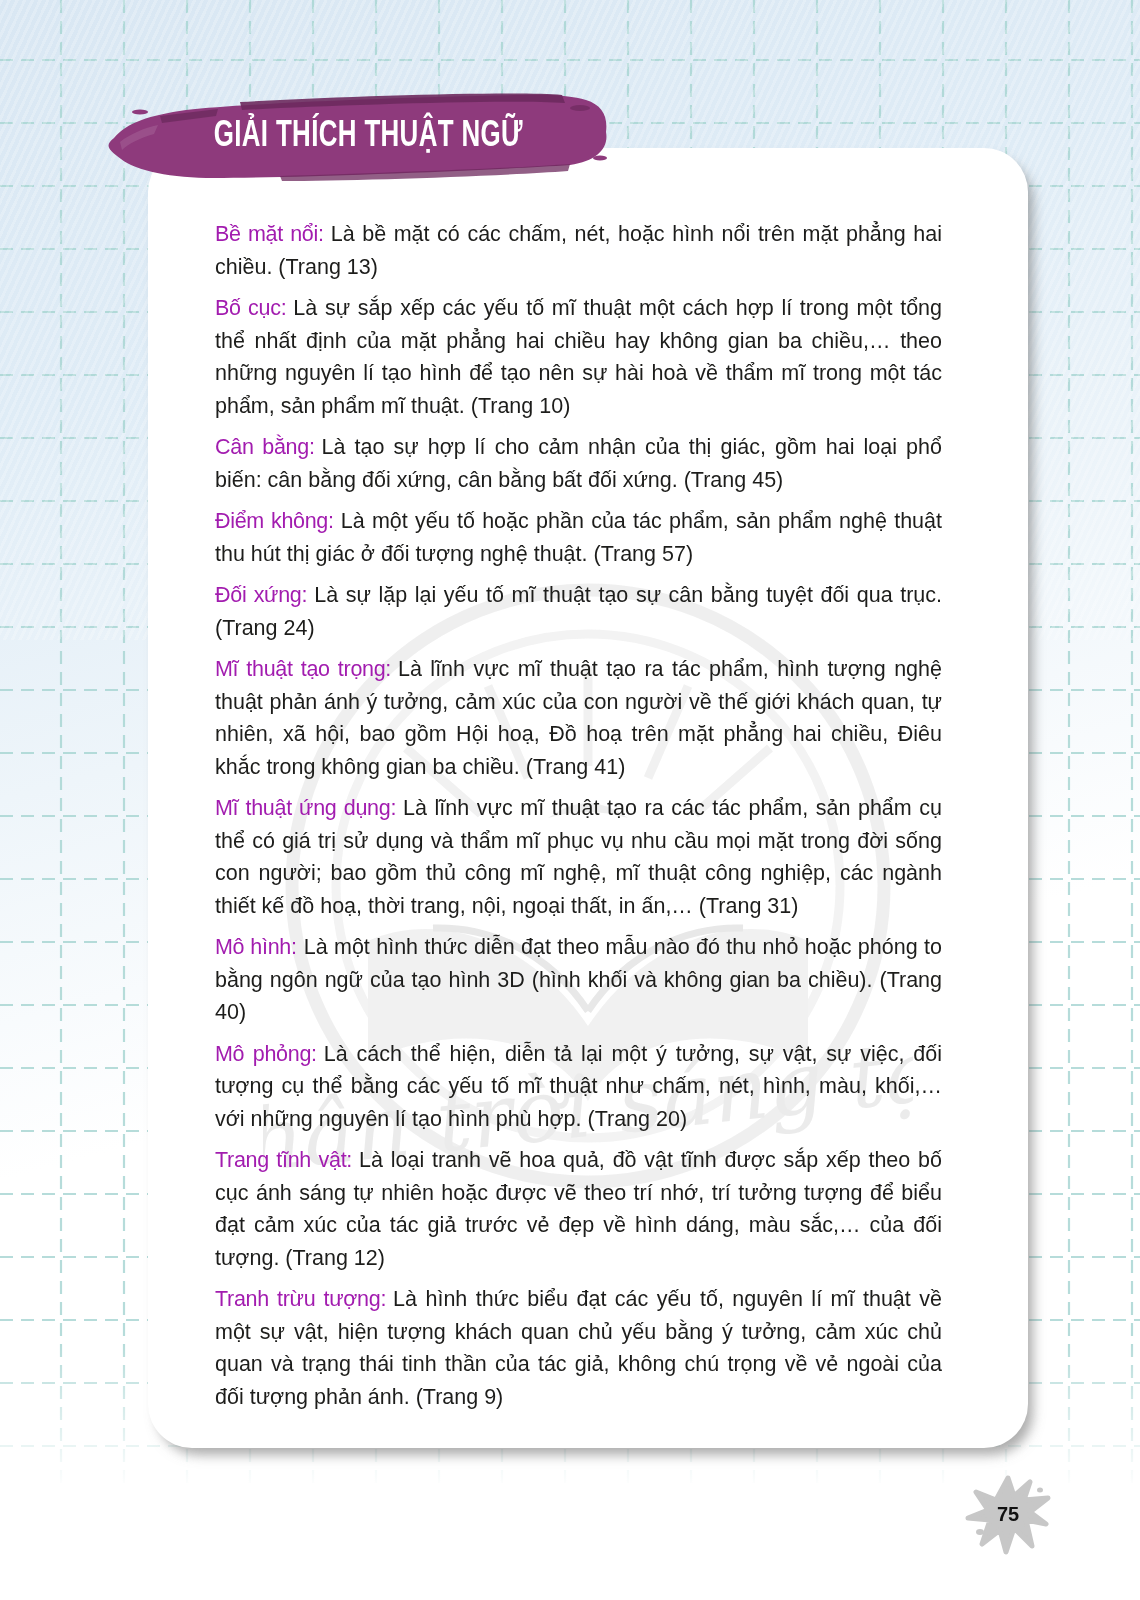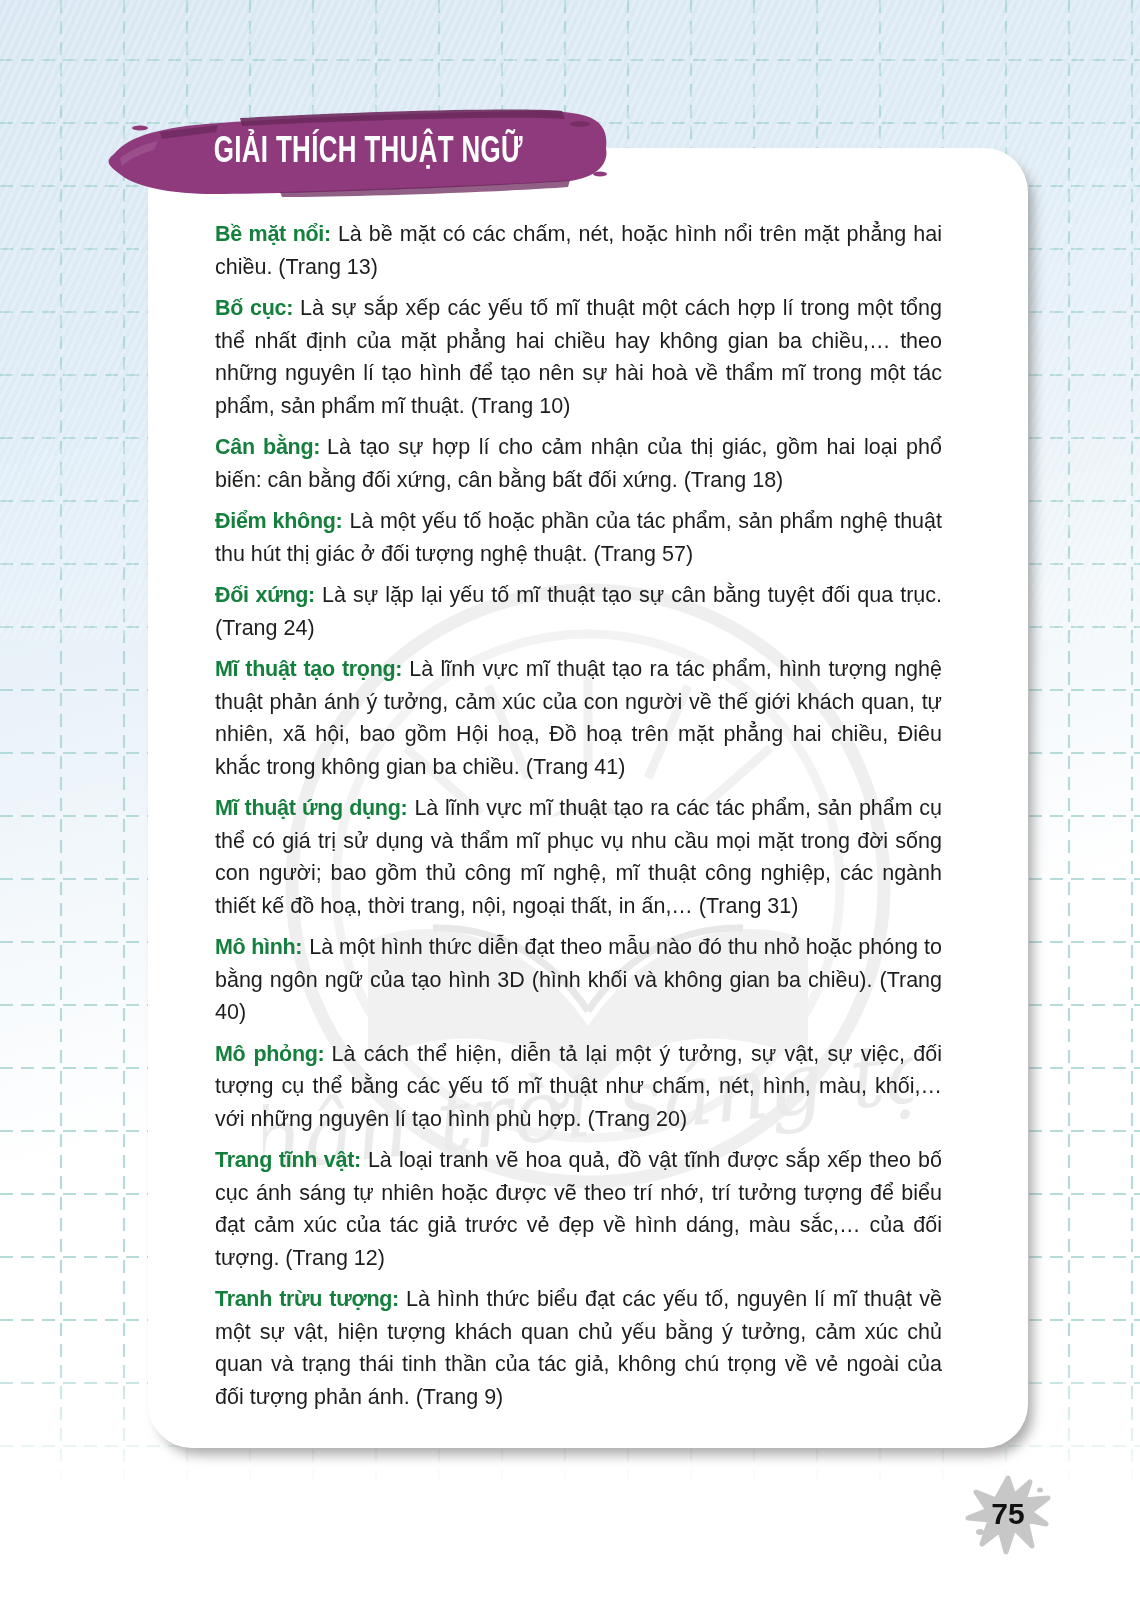--- a/index.html
+++ b/index.html
@@ -24,36 +24,36 @@
     box-shadow:7px 9px 12px -2px rgba(105,105,105,0.55);
     overflow:hidden;
   }
   .watermark{position:absolute;left:115px;top:408px;opacity:.85;}
   .content{
     position:absolute;left:67px;top:70px;width:727px;z-index:2;
     color:#1d1d1b;font-size:21.5px;line-height:32.5px;
   }
   .entry{margin:0 0 9px 0;text-align:justify;}
   .entry:last-child{margin-bottom:0;}
-  .term{font-weight:700;letter-spacing:-0.3px;margin-right:7px;color:#15803d;}
-  .banner{position:absolute;left:100px;top:94px;width:512px;height:112px;z-index:5;}
+  .term{font-weight:400;letter-spacing:-0.3px;margin-right:7px;color:#a21caf;}
+  .banner{position:absolute;left:100px;top:78px;width:512px;height:112px;z-index:5;}
   .banner svg{position:absolute;left:0;top:0;}
   .banner-text{
     position:absolute;left:0;top:28px;width:512px;height:56px;
     display:flex;align-items:center;justify-content:center;
     color:#ffffff;font-weight:700;font-size:37px;letter-spacing:0.5px;
     transform:scaleX(0.70);transform-origin:58% 50%;
     white-space:nowrap;
   }
   .pagenum{position:absolute;left:962px;top:1468px;width:92px;height:92px;z-index:6;}
   .pagenum svg{position:absolute;left:0;top:0;}
   .pagenum-label{
     position:absolute;left:0;top:0;width:92px;height:92px;
     display:flex;align-items:center;justify-content:center;
-    font-weight:700;font-size:30px;color:#111111;letter-spacing:0;
+    font-weight:700;font-size:20px;color:#111111;letter-spacing:0;
   }
 </style>
 </head>
 <body>
 
 <div class="page">
 
   <svg class="grid-svg" width="1140" height="1600" viewBox="0 0 1140 1600">
     <defs>
       <pattern id="grid" width="63" height="63" patternUnits="userSpaceOnUse">
@@ -86,21 +86,21 @@
         <path d="M325 455 C365 395 425 370 480 372" stroke="#e4e4e4" stroke-width="7"></path>
 
         <path d="M285 262 Q325 232 365 262 Q325 250 285 262 Z" fill="#ececec" stroke="none"></path>
       </g>
       <text x="325" y="580" text-anchor="middle" font-family="DejaVu Serif, serif" font-style="italic" font-size="86" fill="#e8e8e8" transform="rotate(-6 325 580)">Chân trời sáng tạo</text>
     </svg>
 
     <div class="content">
       <p class="entry"><b class="term">Bề mặt nổi:</b><span class="def">Là bề mặt có các chấm, nét, hoặc hình nổi trên mặt phẳng hai chiều. (Trang 13)</span></p>
       <p class="entry"><b class="term">Bố cục:</b><span class="def">Là sự sắp xếp các yếu tố mĩ thuật một cách hợp lí trong một tổng thể nhất định của mặt phẳng hai chiều hay không gian ba chiều,… theo những nguyên lí tạo hình để tạo nên sự hài hoà về thẩm mĩ trong một tác phẩm, sản phẩm mĩ thuật. (Trang 10)</span></p>
-      <p class="entry"><b class="term">Cân bằng:</b><span class="def">Là tạo sự hợp lí cho cảm nhận của thị giác, gồm hai loại phổ biến: cân bằng đối xứng, cân bằng bất đối xứng. (Trang 18)</span></p>
+      <p class="entry"><b class="term">Cân bằng:</b><span class="def">Là tạo sự hợp lí cho cảm nhận của thị giác, gồm hai loại phổ biến: cân bằng đối xứng, cân bằng bất đối xứng. (Trang 45)</span></p>
       <p class="entry"><b class="term">Điểm không:</b><span class="def">Là một yếu tố hoặc phần của tác phẩm, sản phẩm nghệ thuật thu hút thị giác ở đối tượng nghệ thuật. (Trang 57)</span></p>
       <p class="entry"><b class="term">Đối xứng:</b><span class="def">Là sự lặp lại yếu tố mĩ thuật tạo sự cân bằng tuyệt đối qua trục. (Trang 24)</span></p>
       <p class="entry"><b class="term">Mĩ thuật tạo trọng:</b><span class="def">Là lĩnh vực mĩ thuật tạo ra tác phẩm, hình tượng nghệ thuật phản ánh ý tưởng, cảm xúc của con người về thế giới khách quan, tự nhiên, xã hội, bao gồm Hội hoạ, Đồ hoạ trên mặt phẳng hai chiều, Điêu khắc trong không gian ba chiều. (Trang 41)</span></p>
       <p class="entry"><b class="term">Mĩ thuật ứng dụng:</b><span class="def">Là lĩnh vực mĩ thuật tạo ra các tác phẩm, sản phẩm cụ thể có giá trị sử dụng và thẩm mĩ phục vụ nhu cầu mọi mặt trong đời sống con người; bao gồm thủ công mĩ nghệ, mĩ thuật công nghiệp, các ngành thiết kế đồ hoạ, thời trang, nội, ngoại thất, in ấn,… (Trang 31)</span></p>
       <p class="entry"><b class="term">Mô hình:</b><span class="def">Là một hình thức diễn đạt theo mẫu nào đó thu nhỏ hoặc phóng to bằng ngôn ngữ của tạo hình 3D (hình khối và không gian ba chiều). (Trang 40)</span></p>
       <p class="entry"><b class="term">Mô phỏng:</b><span class="def">Là cách thể hiện, diễn tả lại một ý tưởng, sự vật, sự việc, đối tượng cụ thể bằng các yếu tố mĩ thuật như chấm, nét, hình, màu, khối,… với những nguyên lí tạo hình phù hợp. (Trang 20)</span></p>
       <p class="entry"><b class="term">Trang tĩnh vật:</b><span class="def">Là loại tranh vẽ hoa quả, đồ vật tĩnh được sắp xếp theo bố cục ánh sáng tự nhiên hoặc được vẽ theo trí nhớ, trí tưởng tượng để biểu đạt cảm xúc của tác giả trước vẻ đẹp về hình dáng, màu sắc,… của đối tượng. (Trang 12)</span></p>
       <p class="entry"><b class="term">Tranh trừu tượng:</b><span class="def">Là hình thức biểu đạt các yếu tố, nguyên lí mĩ thuật về một sự vật, hiện tượng khách quan chủ yếu bằng ý tưởng, cảm xúc chủ quan và trạng thái tinh thần của tác giả, không chú trọng về vẻ ngoài của đối tượng phản ánh. (Trang 9)</span></p>
     </div>
   </div>

